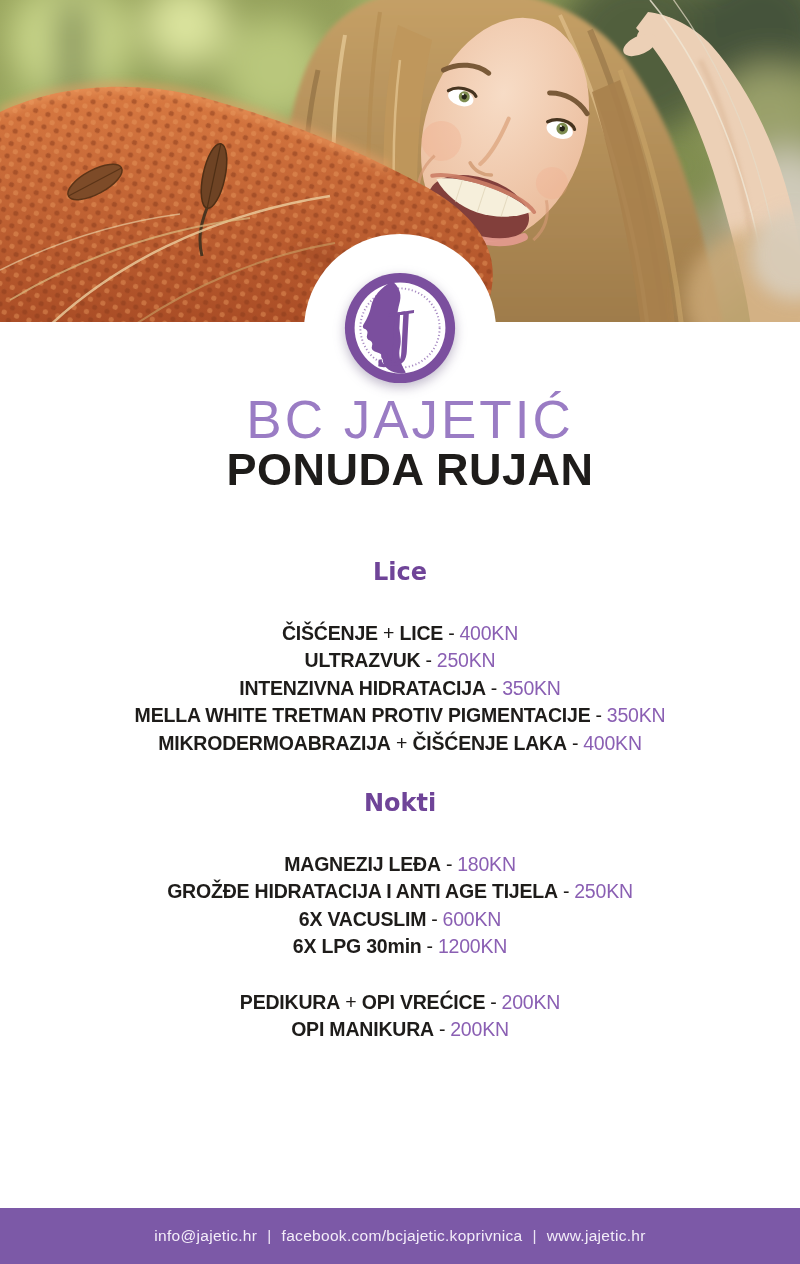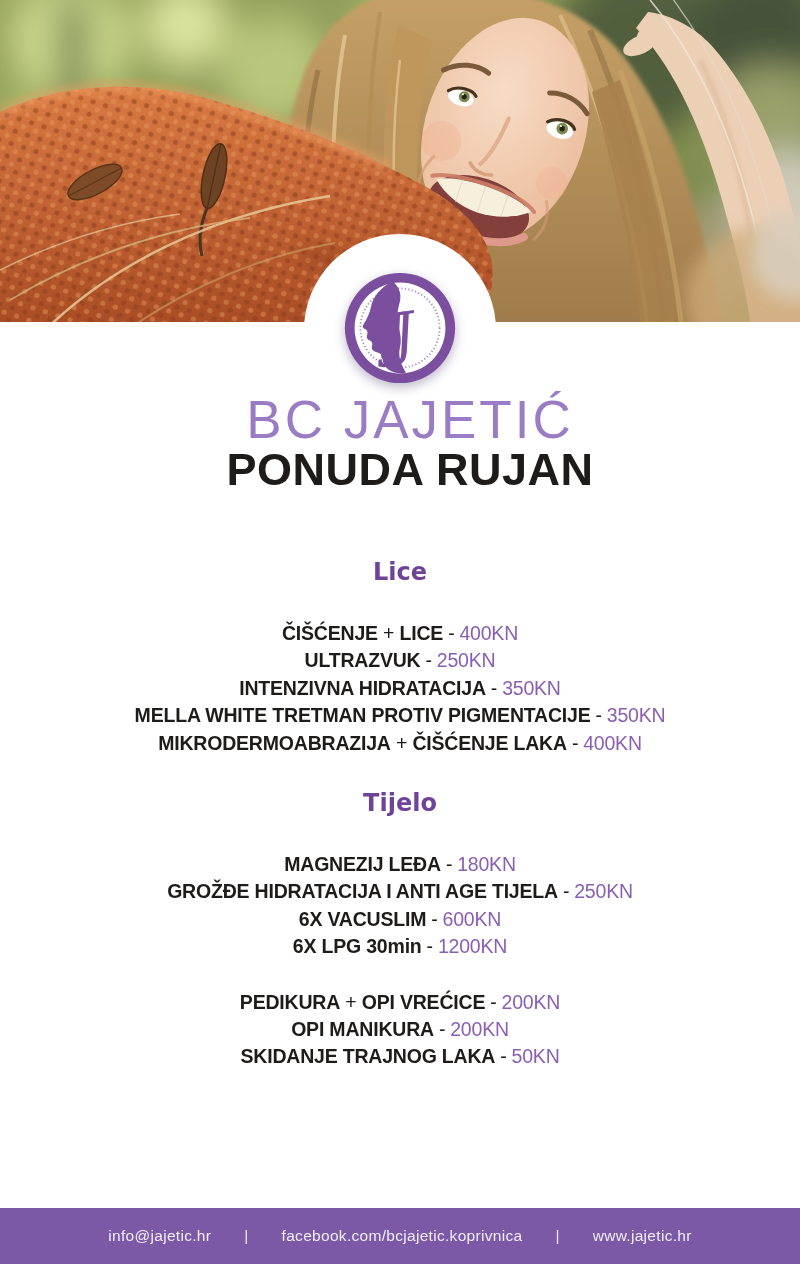--- a/index.html
+++ b/index.html
@@ -44,21 +44,21 @@
   .item-list{list-style:none;margin:28px 0 26px 0;padding:0;}
   .price-row{font-size:19.5px;line-height:27.4px;letter-spacing:-.2px;color:var(--ink);}
   .seg-b{font-weight:bold;}
   .seg-r{font-weight:normal;}
   .sep{font-weight:normal;margin:0 5px;}
   .price{font-weight:normal;color:var(--price-purple);}
   .footer{
     position:absolute;left:0;top:1208px;width:800px;height:56px;
     background:var(--footer-purple);color:#f3edf9;
     display:flex;align-items:center;justify-content:center;
-    font-size:15.5px;letter-spacing:.3px;gap:23px;
+    font-size:15.5px;letter-spacing:.3px;
   }
   .footer .pipe{margin:0 10px;opacity:.95;}
 </style>
 </head>
 <body>
 
 <div class="poster">
 
   <div class="hero">
     <svg viewBox="0 0 800 322" preserveAspectRatio="none">
@@ -236,21 +236,21 @@
     <span class="item-name"><span class="seg-b">MELLA WHITE TRETMAN PROTIV PIGMENTACIJE</span></span><span class="sep">-</span><span class="price">350KN</span>
   </li>
 
   <li class="price-row">
     <span class="item-name"><span class="seg-b">MIKRODERMOABRAZIJA</span><span class="seg-r"> + </span><span class="seg-b">ČIŠĆENJE LAKA</span></span><span class="sep">-</span><span class="price">400KN</span>
   </li>
 </ul>
   </section>
 
   <section class="menu-section">
-    <h3 class="section-heading">Tijelo</h3>
+    <h3 class="section-heading">Nokti</h3>
     <ul class="item-list">
   <li class="price-row">
     <span class="item-name"><span class="seg-b">MAGNEZIJ LEĐA</span></span><span class="sep">-</span><span class="price">180KN</span>
   </li>
 
   <li class="price-row">
     <span class="item-name"><span class="seg-b">GROŽĐE HIDRATACIJA I ANTI AGE TIJELA</span></span><span class="sep">-</span><span class="price">250KN</span>
   </li>
 
   <li class="price-row">
@@ -266,23 +266,20 @@
   <section class="menu-section">
     <ul class="item-list">
   <li class="price-row">
     <span class="item-name"><span class="seg-b">PEDIKURA</span><span class="seg-r"> + </span><span class="seg-b">OPI VREĆICE</span></span><span class="sep">-</span><span class="price">200KN</span>
   </li>
 
   <li class="price-row">
     <span class="item-name"><span class="seg-b">OPI MANIKURA</span></span><span class="sep">-</span><span class="price">200KN</span>
   </li>
 
-  <li class="price-row">
-    <span class="item-name"><span class="seg-b">SKIDANJE TRAJNOG LAKA</span></span><span class="sep">-</span><span class="price">50KN</span>
-  </li>
 </ul>
   </section>
 </main>
 
   <footer class="footer">
     <span>info@jajetic.hr</span>
     <span class="pipe">|</span>
     <span>facebook.com/bcjajetic.koprivnica</span>
     <span class="pipe">|</span>
     <span>www.jajetic.hr</span>

